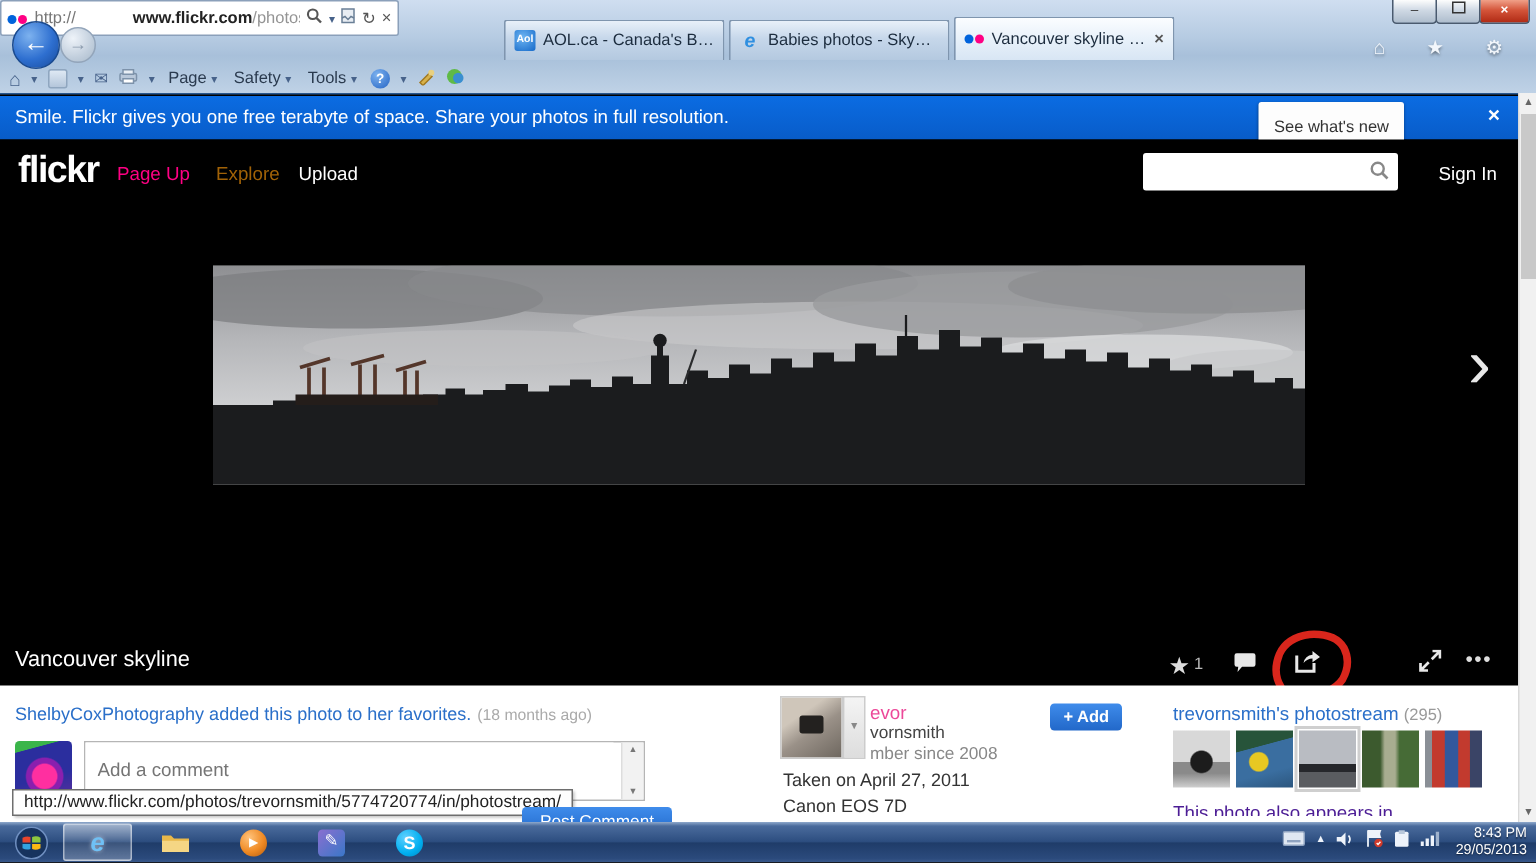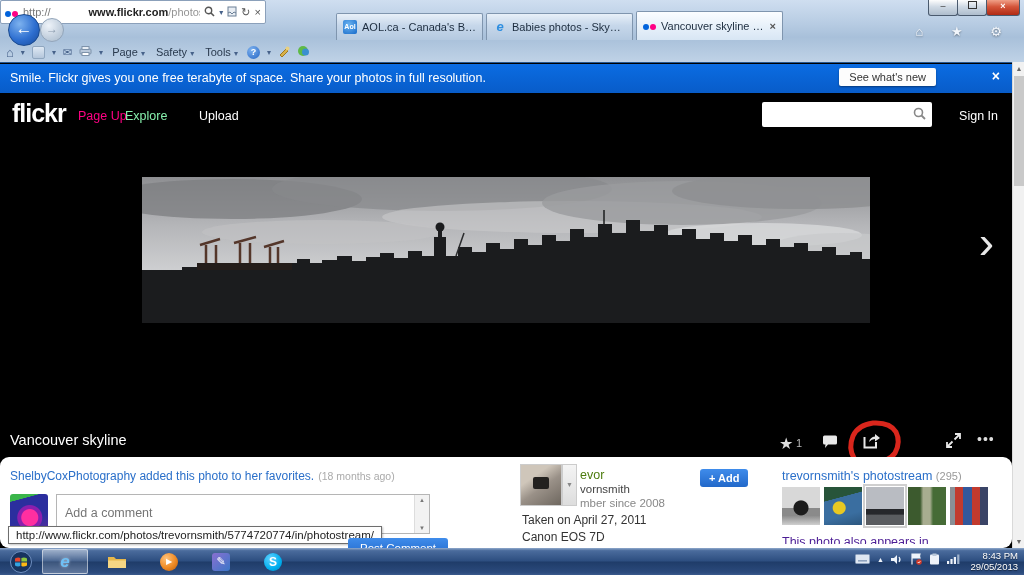--- a/index.html
+++ b/index.html
@@ -44,40 +44,40 @@
   .menu-item{padding:0 2px;}
   
   #vscroll{position:absolute;right:0;top:62px;width:12px;height:486px;background:#f1f1f1;border-left:1px solid #d9d9d9;box-sizing:border-box;}
   #vscroll .arr{position:absolute;left:0;width:12px;height:13px;color:#666;font-size:7px;text-align:center;line-height:13px;background:#f1f1f1;}
   #vthumb{position:absolute;left:1px;top:14px;width:10px;height:110px;background:#c9c9c9;}
   
   #banner{position:absolute;left:0;top:64px;width:1012px;height:29px;
     background:linear-gradient(#0b6ce2,#085cc9);color:#fff;}
   #banner .msg{position:absolute;left:10px;top:7px;font-size:12.5px;}
   #whatsnew{position:absolute;right:76px;top:4px;background:#fdfdfd;color:#333;font-size:11px;
-    padding:3px 10px;border-radius:2px;box-shadow:0 1px 2px rgba(0,0,0,.4);}
+    padding:11px 10px;border-radius:2px;box-shadow:0 1px 2px rgba(0,0,0,.4);}
   #banner .bclose{position:absolute;right:12px;top:4px;color:#fff;font-size:14px;font-weight:bold;}
   
   #fheader{position:absolute;left:0;top:93px;width:1012px;height:44px;background:#000;color:#fff;}
   #flogo{position:absolute;left:12px;top:6px;font-size:25px;font-weight:bold;letter-spacing:-1px;text-align:right;}
   .fnav{position:absolute;top:16px;font-size:12.5px;}
   #fsearch{position:absolute;right:80px;top:9px;width:170px;height:25px;background:#fff;border-radius:2px;}
   #fsearch svg{position:absolute;right:6px;top:5px;}
   #signin{position:absolute;right:14px;top:16px;font-size:12.5px;color:#fff;}
   
   #stage{position:absolute;left:0;top:137px;width:1012px;height:320px;background:#000;}
   #pano{position:absolute;left:142px;top:40px;width:728px;height:146px;overflow:hidden;background:#9a9b9e;}
   #nextarrow{position:absolute;right:18px;top:82px;color:#e8e8e8;font-size:46px;line-height:46px;}
   #ptitle{position:absolute;left:10px;top:295px;color:#fff;font-size:14.5px;}
   .act{position:absolute;top:296px;color:#ddd;}
   .act svg{display:block;}
   #favcount{color:#bbb;font-size:11px;}
   #redcircle{position:absolute;left:840px;top:281px;}
   
-  #white{position:absolute;left:0;top:457px;width:1012px;height:91px;background:#fff;overflow:hidden;border-radius:9px;}
+  #white{position:absolute;left:0;top:457px;width:1012px;height:91px;background:#fff;overflow:hidden;}
   #activity{position:absolute;left:10px;top:12px;font-size:12px;}
   #activity .who{color:#2a6fc9;}
   #activity .when{color:#aaa;font-size:10.5px;margin-left:4px;}
   #cavatar{position:absolute;left:10px;top:37px;width:38px;height:38px;border-radius:3px;
     background:radial-gradient(circle at 52% 62%,#ff2fa0 0 8px,#8a1fae 9px 12px,rgba(0,0,0,0) 13px),
       linear-gradient(165deg,#3ab54a 0 16%,#2b2e9e 17% 62%,#5a2d9e);}
   #cbox{position:absolute;left:56px;top:37px;width:374px;height:40px;border:1px solid #b5b5b5;box-sizing:border-box;background:#fff;}
   #cbox input{position:absolute;left:0;top:0;width:352px;height:36px;border:none;outline:none;
     font-size:12.5px;color:#444;padding:6px 8px;box-sizing:border-box;font-family:inherit;}
   #cbox .cscroll{position:absolute;right:0;top:0;width:14px;height:38px;background:#f2f2f2;border-left:1px solid #ddd;}
@@ -85,21 +85,21 @@
   #statusbar{position:absolute;left:8px;top:69px;background:#fefefe;border:1px solid #6e6e6e;
     font-size:11.5px;color:#222;padding:2px 7px;white-space:nowrap;box-shadow:1px 1px 2px rgba(0,0,0,.25);}
   #postbtn{position:absolute;left:348px;top:81px;background:linear-gradient(#3f8ceb,#1f66c8);
     color:#fff;font-size:11.5px;padding:4px 12px;border-radius:3px;}
   #oavatar{position:absolute;left:520px;top:7px;width:40px;height:40px;border:1px solid #ccc;
     background:linear-gradient(145deg,#cfc6ba 0 30%,#9a9188 55%,#6e675f);}
   #oavatar:after{content:"";position:absolute;left:12px;top:12px;width:16px;height:12px;background:#23211f;border-radius:2px;}
   #odrop{position:absolute;left:562px;top:7px;width:13px;height:40px;background:linear-gradient(#f4f4f4,#ddd);
     border:1px solid #ccc;color:#888;font-size:7px;text-align:center;line-height:40px;}
   .oline{position:absolute;white-space:nowrap;}
-  #oname{left:580px;top:11px;font-size:12.5px;color:#4d7c0f;}
+  #oname{left:580px;top:11px;font-size:12.5px;color:#ec4899;}
   #ohandle{left:580px;top:26px;font-size:11.5px;color:#444;}
   #omember{left:580px;top:40px;font-size:11.5px;color:#888;}
   #addbtn{position:absolute;left:700px;top:12px;background:linear-gradient(#3f8ceb,#2268c9);
     color:#fff;font-size:11px;font-weight:bold;padding:3px 9px;border-radius:3px;}
   #otaken{left:522px;top:56px;font-size:12px;color:#333;}
   #ocamera{left:522px;top:73px;font-size:12px;color:#333;}
   #streamtitle{position:absolute;left:782px;top:12px;font-size:12.5px;}
   #streamtitle .sname{color:#2a6fc9;}
   #streamtitle .scount{color:#999;font-size:11px;}
   #thumbs{position:absolute;left:782px;top:30px;display:flex;gap:4px;}
@@ -209,21 +209,21 @@
 
   <div id="banner">
     <span class="msg">Smile. Flickr gives you one free terabyte of space. Share your photos in full resolution.</span>
     <span id="whatsnew">See what's new</span>
     <span class="bclose">×</span>
   </div>
 
   <div id="fheader">
     <span id="flogo">flickr</span>
     <span class="fnav" style="left:78px;color:#ff0084;">Page Up</span>
-    <span class="fnav" style="left:125px;color:#86efac;">Explore</span>
+    <span class="fnav" style="left:144px;color:#a16207;">Explore</span>
     <span class="fnav" style="left:199px;color:#fff;">Upload</span>
     <span id="fsearch">
       <svg width="13" height="13" viewBox="0 0 13 13">
           <circle cx="5.5" cy="5.5" r="4" fill="none" stroke="#888" stroke-width="1.6"></circle>
           <line x1="8.5" y1="8.5" x2="12" y2="12" stroke="#888" stroke-width="1.8"></line>
         </svg>
     </span>
     <span id="signin">Sign In</span>
   </div>
 

